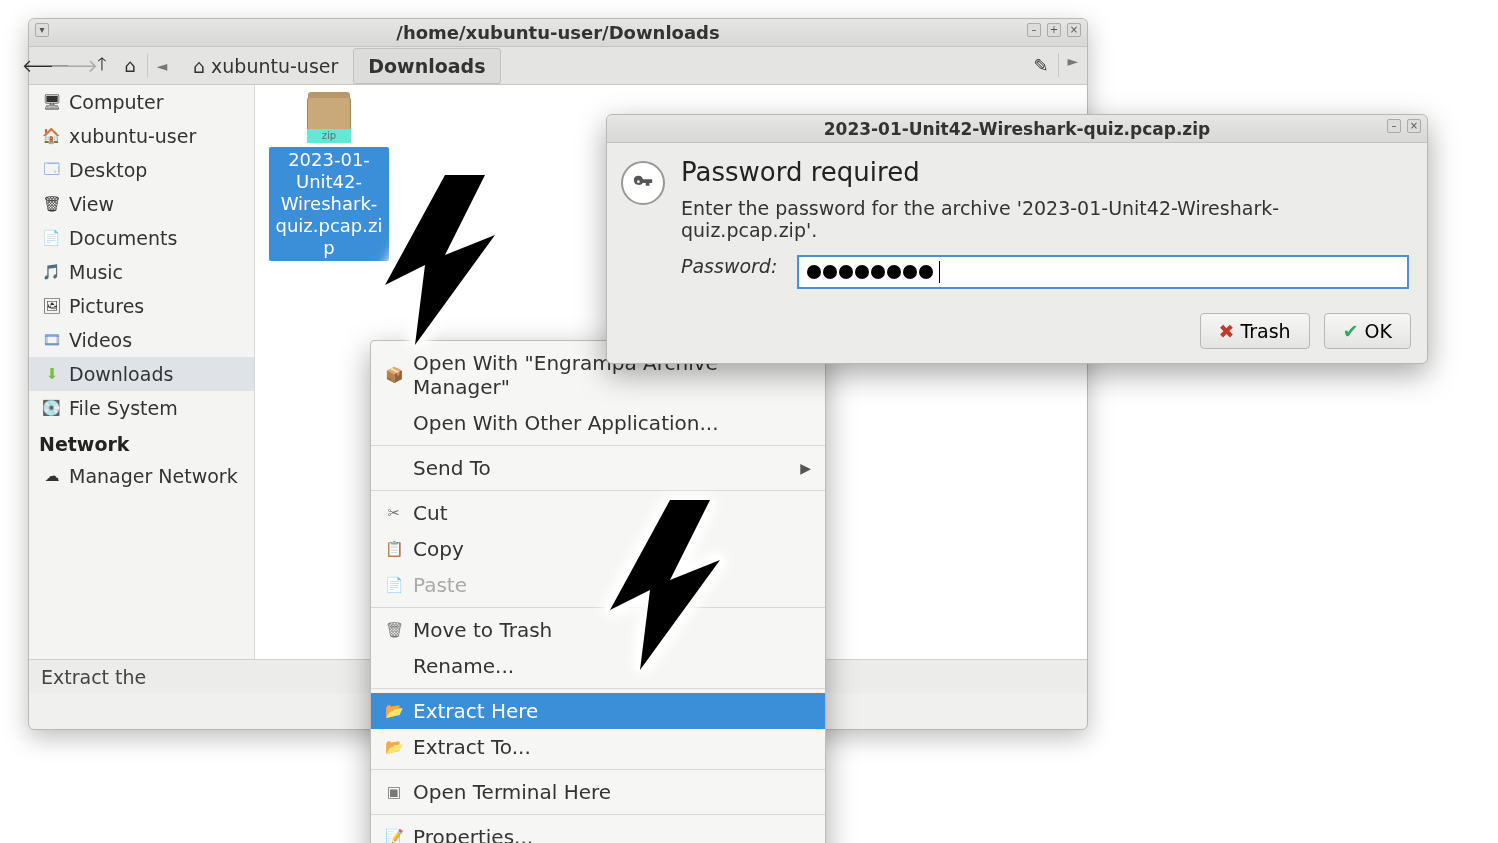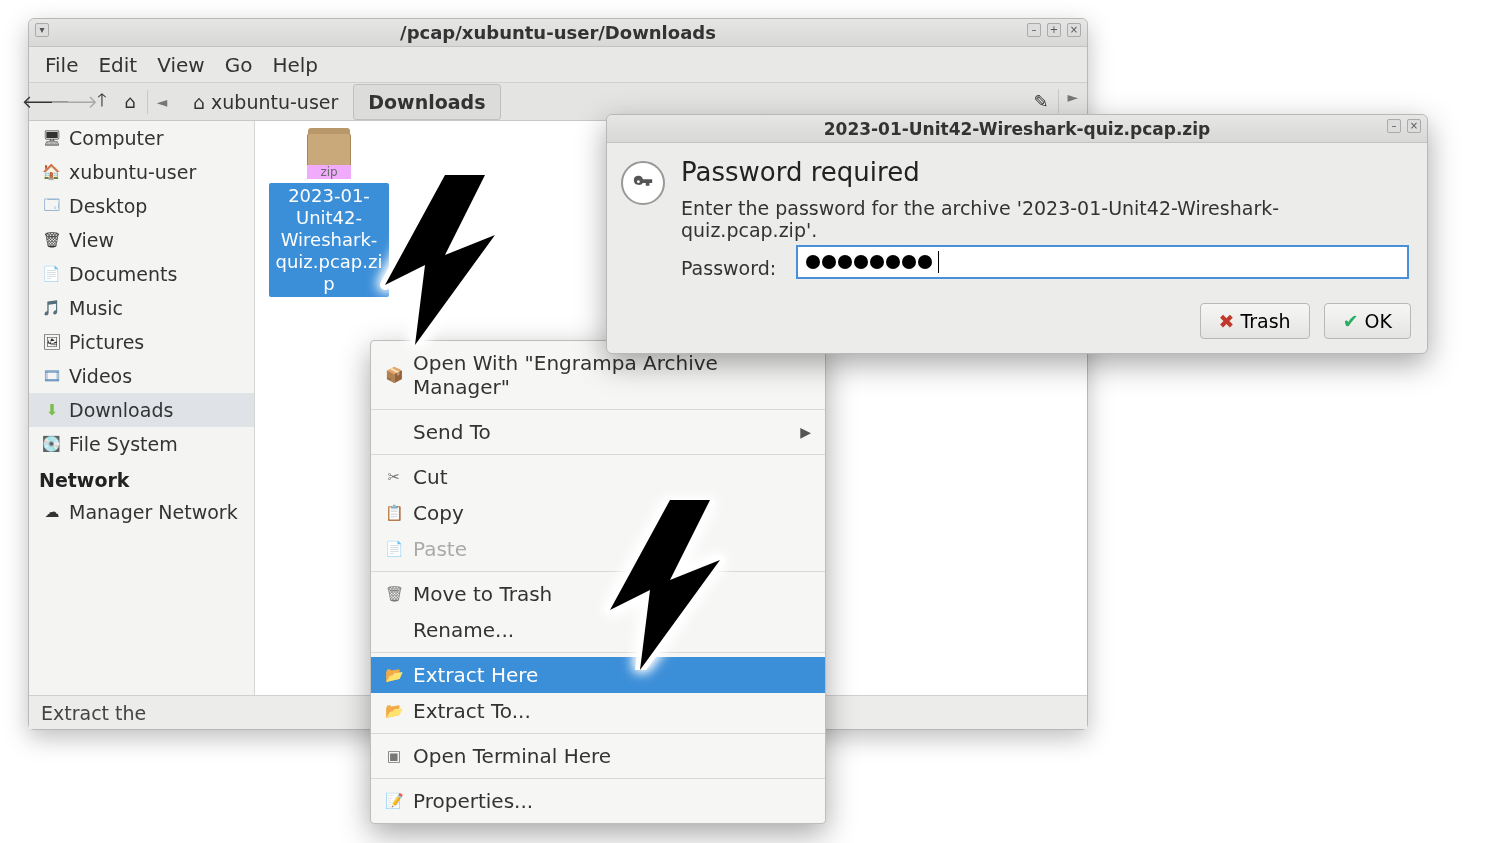--- a/index.html
+++ b/index.html
@@ -39,21 +39,21 @@
   .sb-header { font-weight:bold; font-size:19px; padding:8px 10px 4px 10px; color:#222;}
   .sb-item { display:flex; align-items:center; gap:8px; padding:6px 10px 6px 14px; font-size:19px; color:#333;}
   .sb-item.active { background:#dfe3e8; }
   .sb-ico { width:18px; height:18px; display:inline-flex; align-items:center; justify-content:center; font-size:15px;}
 
   .content { flex:1; position:relative; background:#fff; }
   .file-item { position:absolute; left:14px; top:6px; width:120px; text-align:center;}
   .zip-icon { width:64px; height:52px; margin:0 auto 4px; position:relative;}
   .zip-box { position:absolute; left:10px; top:6px; width:44px; height:40px; background:#c9a97a; border-radius:3px; border:1px solid #a88656;}
   .zip-box::before { content:""; position:absolute; left:0; right:0; top:-6px; height:6px; background:#b8976a; border-radius:3px 3px 0 0;}
-  .zip-band { position:absolute; left:10px; bottom:0; width:44px; height:14px; background:#f0abfc; color:#6b6b6a; font-size:12px; line-height:14px;}
+  .zip-band { position:absolute; left:10px; bottom:0; width:44px; height:14px; background:#5eead4; color:#6b6b6a; font-size:10px; line-height:14px;}
   .file-label { display:block; background:#3b8ed8; color:#fff; font-size:18px; line-height:22px; padding:2px 2px; border-radius:2px; word-break:break-word;}
 
   .statusbar { height:34px; border-top:1px solid #d0d0cf; background:#ececeb; display:flex; align-items:center; padding:0 12px; font-size:19px; color:#444;}
 
   
   .ctxmenu {
     position:absolute; left:370px; top:340px; width:456px;
     background:#f6f6f5; border:1px solid #bdbdbb; border-radius:4px;
     box-shadow:0 10px 30px rgba(0,0,0,.35); padding:4px 0; z-index:10;
   }
@@ -77,22 +77,22 @@
     border-bottom:1px solid #c4c4c2; display:flex; align-items:center; justify-content:center; position:relative;
     border-radius:6px 6px 0 0;
   }
   .pw-titlebar .tright { position:absolute; right:6px; top:4px; display:flex; gap:6px;}
   .pw-title { font-weight:bold; font-size:17px; color:#333;}
   .pw-body { padding:14px 18px 14px 14px; }
   .pw-row { display:flex; gap:16px; align-items:flex-start;}
   .keyico { width:44px; height:44px; border:2px solid #999; border-radius:50%; display:flex; align-items:center; justify-content:center; background:#fff; flex-shrink:0; margin-top:4px;}
   .pw-main { flex:1; }
   .pw-h { font-size:26px; font-weight:normal; color:#222; margin-bottom:10px;}
-  .pw-msg { font-size:19px; color:#333; margin-bottom:4px;}
-  .pw-field { display:flex; align-items:flex-end; gap:20px;}
+  .pw-msg { font-size:19px; color:#333; margin-bottom:14px;}
+  .pw-field { display:flex; align-items:flex-start; gap:20px;font-style:italic;}
   .pw-label { font-size:19px; color:#333;}
   .pw-input { flex:1; height:34px; border:2px solid #4a90d9; background:#fff; padding:0 8px; display:flex; align-items:center; gap:4px;}
   .dotrow { display:flex; gap:2px; align-items:center;}
   .dot { width:14px; height:14px; background:#000; border-radius:50%;}
   .caret { width:1px; height:22px; background:#000; margin-left:2px;}
   .pw-buttons { display:flex; justify-content:flex-end; gap:14px; padding:10px 16px 14px;}
   .btn { display:flex; align-items:center; gap:6px; padding:6px 18px; font-size:19px; border:1px solid #b8b8b6; border-radius:4px; background:linear-gradient(#f6f6f5,#e4e4e3);}
   .ico-x { color:#c0392b; font-weight:bold;}
   .ico-ok { color:#27ae60; font-weight:bold;}
 
@@ -101,35 +101,28 @@
   .arrow-svg { display:block; }
 </style>
 </head>
 <body>
 
 <div class="fm-window">
   <div class="fm-titlebar">
     <div class="tleft">
         <div class="winbtn">▾</div>
       </div>
-    <div class="fm-titlebar-title">/pcap/xubuntu-user/Downloads</div>
+    <div class="fm-titlebar-title">/home/xubuntu-user/Downloads</div>
     <div class="tright">
       <div class="winbtn">–</div>
       <div class="winbtn">+</div>
       <div class="winbtn">×</div>
     </div>
   </div>
 
-  <div class="fm-menubar">
-    <span>File</span>
-    <span>Edit</span>
-    <span>View</span>
-    <span>Go</span>
-    <span>Help</span>
-  </div>
 
   <div class="fm-toolbar">
     <div class="navbtn">🡐</div>
     <div class="navbtn dis">🡒</div>
     <div class="navbtn">🡑</div>
     <div class="navbtn">⌂</div>
     <div class="divider-v"></div>
     <div class="navchev">◄</div>
     <div class="pathbar">
       <div class="crumb">
@@ -212,20 +205,23 @@
   <div class="statusbar">
     <span>Extract the</span>
   </div>
 </div>
 
 <div class="ctxmenu">
   <div class="ctx-item">
       <span class="ctx-ico">📦</span>
       <span>Open With "Engrampa Archive Manager"</span>
     </div>
+  <div class="ctx-item ctx-inset">
+      <span>Open With Other Application...</span>
+    </div>
   <div class="ctx-sep"></div>
   <div class="ctx-item ctx-inset">
       <span>Send To</span>
       <span class="arr">▶</span>
     </div>
   <div class="ctx-sep"></div>
   <div class="ctx-item">
       <span class="ctx-ico">✂</span>
       <span>Cut</span>
     </div>

